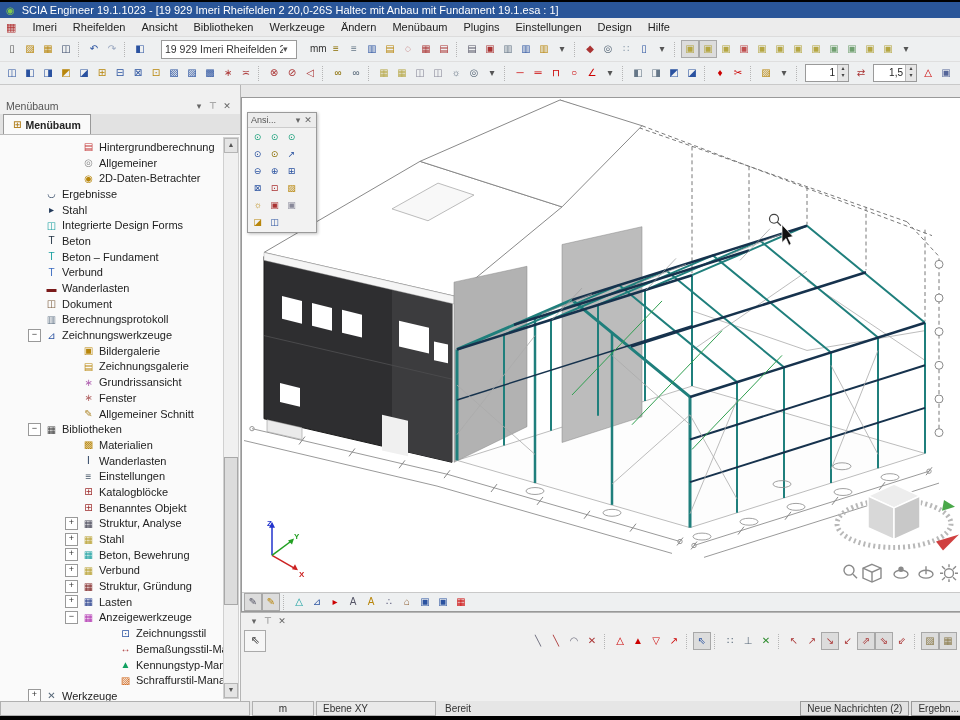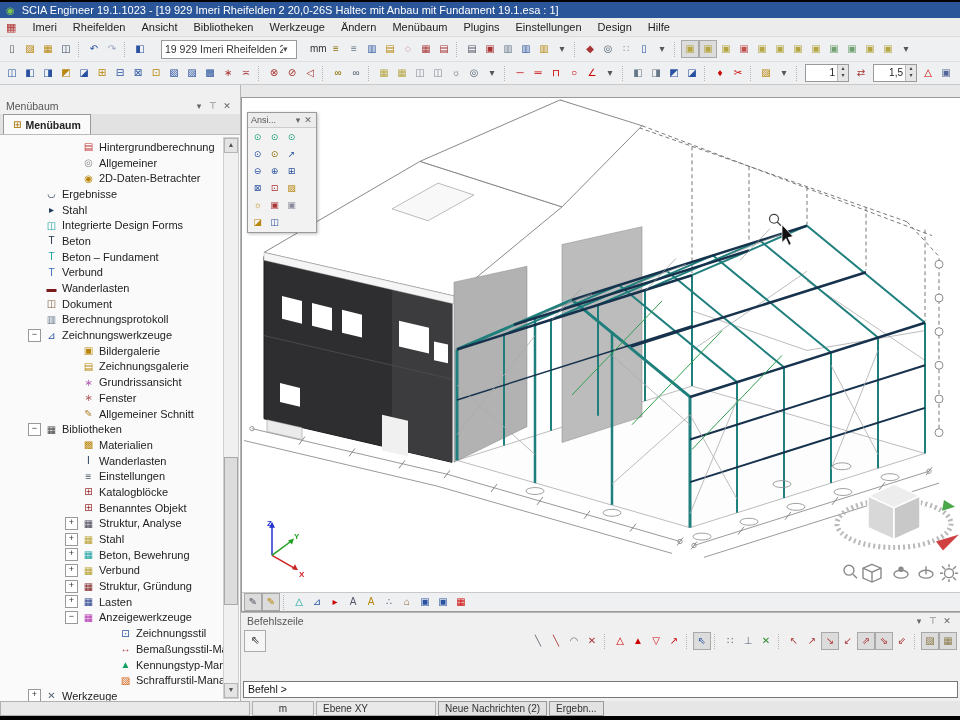--- a/index.html
+++ b/index.html
@@ -705,21 +705,20 @@
             <span class="ticon" style="color: rgb(85, 85, 119);">∴</span>
             <span class="ticon" style="color: rgb(138, 90, 42);">⌂</span>
             <span class="ticon" style="color: rgb(42, 82, 160);">▣</span>
             <span class="ticon" style="color: rgb(42, 82, 160);">▣</span>
             <span class="ticon" style="color: rgb(204, 0, 0);">▦</span>
           </div>
       </div>
 
       <div class="cmdpanel">
         <div class="panel-head">
-          <span class="t">Befehlszeile</span>
           <span class="panel-ctl">▾</span>
           <span class="panel-ctl">⊤</span>
           <span class="panel-ctl">✕</span>
         </div>
         <div class="cmd-body">
           <span class="cmd-cursor">⇖</span>
           <span class="cmd-spacer"></span>
           <span class="snapbar">
               <span class="ticon" style="color: rgb(102, 102, 119);">╲</span>
               <span class="ticon" style="color: rgb(170, 51, 51);">╲</span>
@@ -743,27 +742,27 @@
               <span class="ticon" style="color: rgb(170, 51, 51);">↙</span>
               <span class="ticon pressed" style="color: rgb(170, 51, 51);">⇗</span>
               <span class="ticon pressed" style="color: rgb(170, 51, 51);">⇘</span>
               <span class="ticon" style="color: rgb(170, 51, 51);">⇙</span>
               <span class="tsep"></span>
               <span class="ticon pressed" style="color: rgb(138, 122, 74);">▨</span>
               <span class="ticon pressed" style="color: rgb(138, 122, 74);">▦</span>
             </span>
         </div>
         <div class="cmd-fill"></div>
-        <div class="cmd-input">Befehl &gt;</div>
       </div>
     </div>
   </div>
 
   <div class="statusbar">
     <span class="seg empty"></span>
     <span class="seg unit">m</span>
     <span class="seg plane">Ebene XY</span>
+    <span class="seg state">Bereit</span>
     <span class="seg btn">Neue Nachrichten (2)</span>
     <span class="seg btn last">Ergebn...</span>
   </div>
 
   <div class="strip-black bottom-strip"></div>
 </div>
 
 </body></html>

